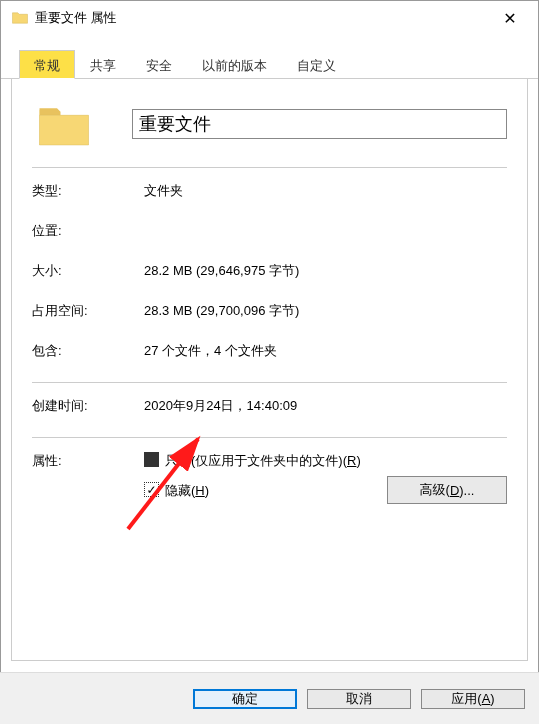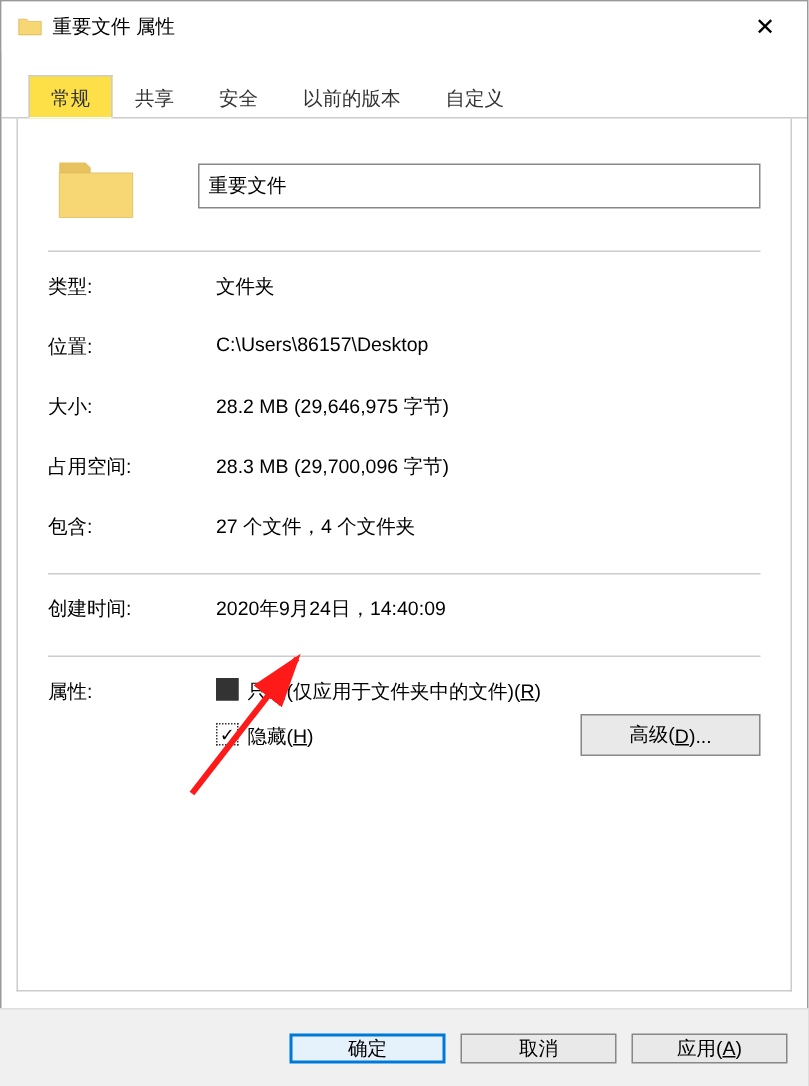--- a/index.html
+++ b/index.html
@@ -65,21 +65,21 @@
     margin-bottom: 18px;
   }
   .folder-big {
     width: 56px; height: 50px; margin-right: 40px; margin-left: 4px;
   }
   .name-input {
     flex: 1;
     height: 30px;
     border: 1px solid #888;
     padding: 3px 6px;
-    font-size: 13px;
+    font-size: 18px;
     font-family: inherit;
   }
   hr.sep {
     border: none; border-top: 1px solid #ccc;
     margin: 6px 0 14px 0;
   }
   .row {
     display: flex;
     margin: 0 0 22px 0;
     font-size: 13px;
@@ -171,21 +171,20 @@
   </div>
 
   <hr class="sep">
 
   <div class="row">
     <div class="lbl">类型:</div>
     <div class="val">文件夹</div>
   </div>
   <div class="row">
     <div class="lbl">位置:</div>
-    <div class="val">C:\Users\86157\Desktop</div>
   </div>
   <div class="row">
     <div class="lbl">大小:</div>
     <div class="val">28.2 MB (29,646,975 字节)</div>
   </div>
   <div class="row">
     <div class="lbl">占用空间:</div>
     <div class="val">28.3 MB (29,700,096 字节)</div>
   </div>
   <div class="row">

